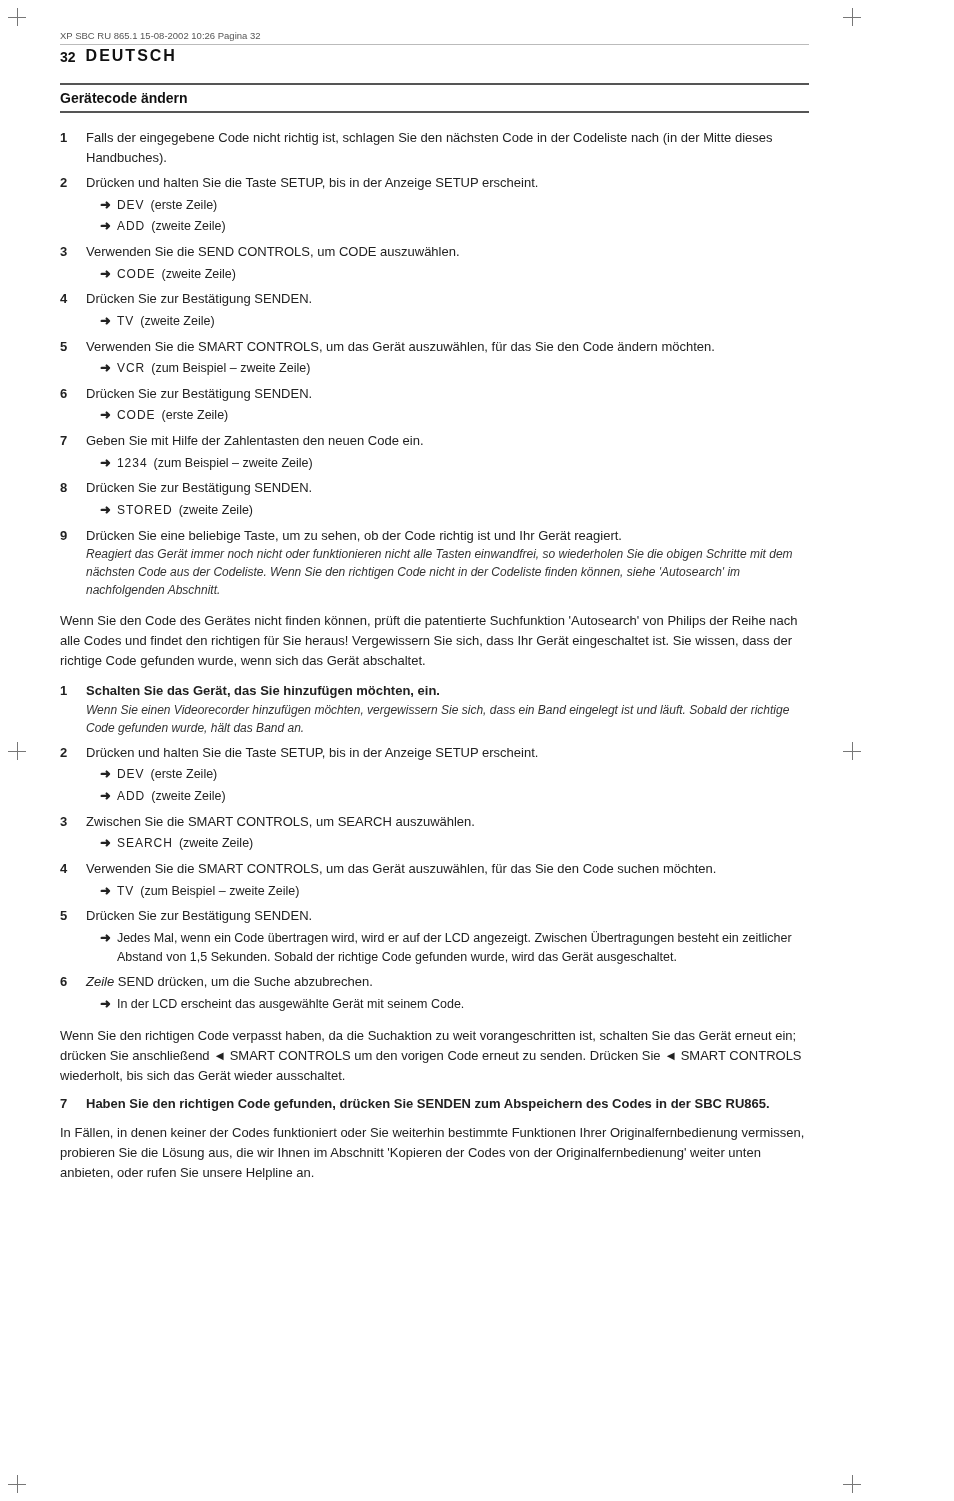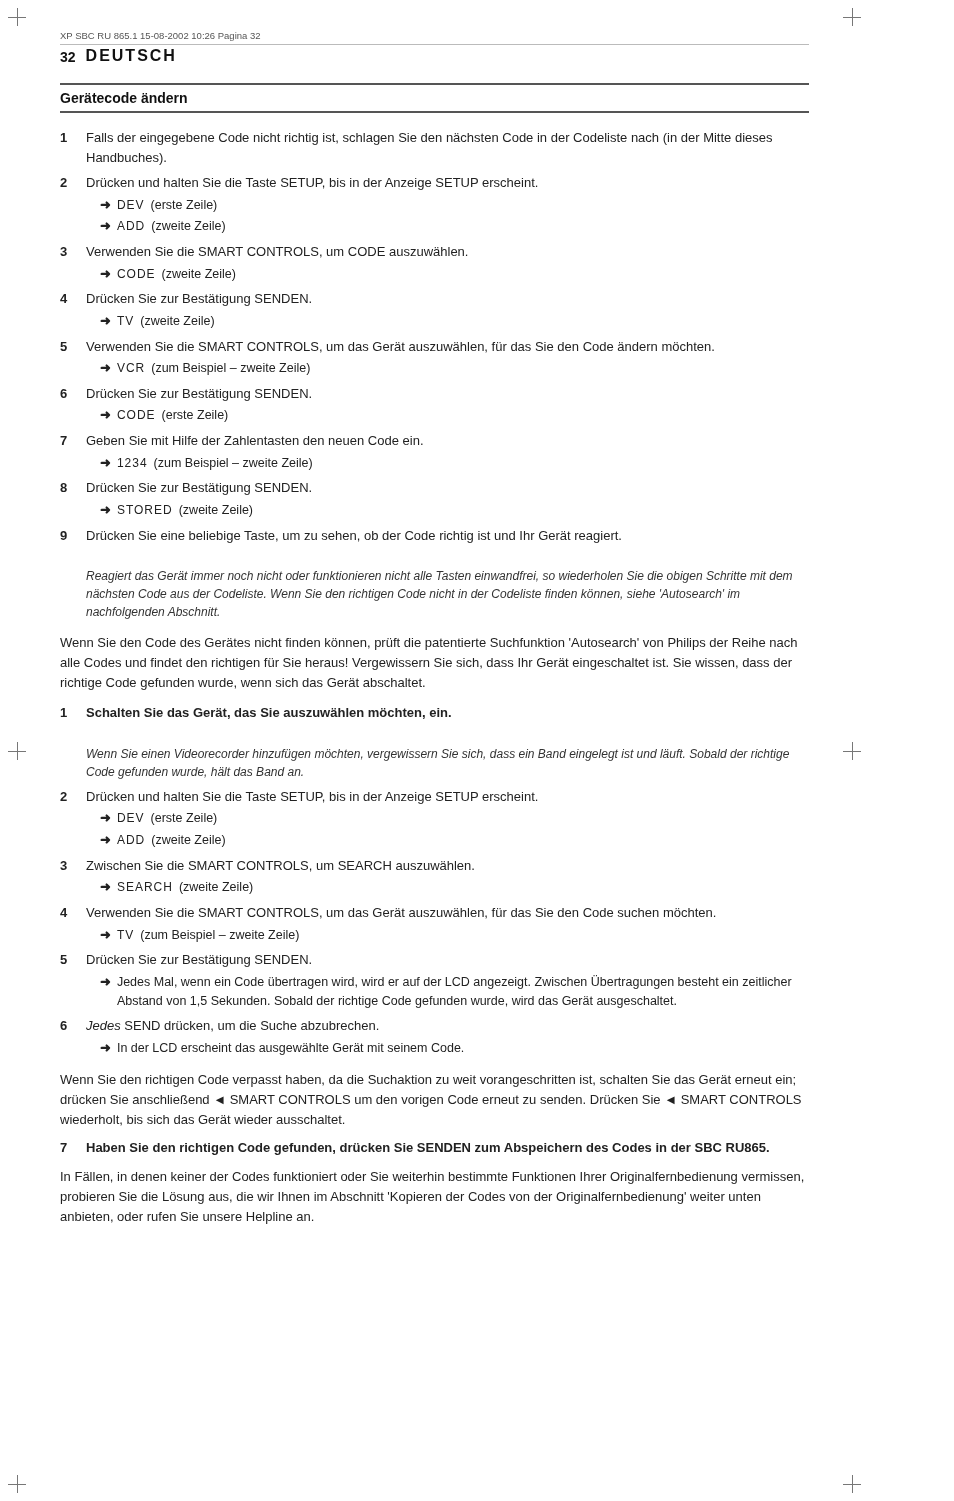--- a/index.html
+++ b/index.html
@@ -87,21 +87,21 @@
     .mono {
       font-family: Liberation Sans, sans-serif;
       font-size: 12px;
       letter-spacing: 1px;
     }
     
     .italic-note {
       font-style: italic;
       font-size: 12px;
       line-height: 1.5;
-      margin-top: 22px;
+      margin-top: 0;
       color: #333;
     }
     
     .bold { font-weight: bold; }
     
     .section-body {
       font-size: 13px;
       line-height: 1.55;
       margin-bottom: 10px;
       margin-top: 12px;
@@ -203,21 +203,21 @@
           <span class="arrow">➜</span>
           <span class="mono">ADD</span>
           <span>(zweite Zeile)</span>
         </div>
       </div>
     </li>
 
     <li>
       <span class="list-num">3</span>
       <div class="list-content">
-        <span>Verwenden Sie die SMART CONTROLS, um CODE auszuwählen.</span>
+        <span>Verwenden Sie die SEND CONTROLS, um CODE auszuwählen.</span>
         <div class="arrow-item">
           <span class="arrow">➜</span>
           <span class="mono">CODE</span>
           <span>(zweite Zeile)</span>
         </div>
       </div>
     </li>
 
     <li>
       <span class="list-num">4</span>
@@ -293,21 +293,21 @@
 
   <div class="section-body para">
     <span>Wenn Sie den Code des Gerätes nicht finden können, prüft die patentierte Suchfunktion 'Autosearch' von Philips der Reihe nach alle Codes und findet den richtigen für Sie heraus! Vergewissern Sie sich, dass Ihr Gerät eingeschaltet ist. Sie wissen, dass der richtige Code gefunden wurde, wenn sich das Gerät abschaltet.</span>
   </div>
 
   <ol class="numbered-list">
 
     <li>
       <span class="list-num">1</span>
       <div class="list-content">
-        <span class="bold">Schalten Sie das Gerät, das Sie auszuwählen möchten, ein.</span>
+        <span class="bold">Schalten Sie das Gerät, das Sie hinzufügen möchten, ein.</span>
         <div class="italic-note">
           Wenn Sie einen Videorecorder hinzufügen möchten, vergewissern Sie sich, dass ein Band eingelegt ist und läuft. Sobald der richtige Code gefunden wurde, hält das Band an.
         </div>
       </div>
     </li>
 
     <li>
       <span class="list-num">2</span>
       <div class="list-content">
         <span>Drücken und halten Sie die Taste SETUP, bis in der Anzeige SETUP erscheint.</span>
@@ -355,21 +355,21 @@
         <div class="arrow-item">
           <span class="arrow">➜</span>
           <span>Jedes Mal, wenn ein Code übertragen wird, wird er auf der LCD angezeigt. Zwischen Übertragungen besteht ein zeitlicher Abstand von 1,5 Sekunden. Sobald der richtige Code gefunden wurde, wird das Gerät ausgeschaltet.</span>
         </div>
       </div>
     </li>
 
     <li>
       <span class="list-num bold">6</span>
       <div class="list-content">
-        <span><em>Jedes</em> SEND drücken, um die Suche abzubrechen.</span>
+        <span><em>Zeile</em> SEND drücken, um die Suche abzubrechen.</span>
         <div class="arrow-item">
           <span class="arrow">➜</span>
           <span>In der LCD erscheint das ausgewählte Gerät mit seinem Code.</span>
         </div>
       </div>
     </li>
   </ol>
 
   <div class="para section-body">
     <span>Wenn Sie den richtigen Code verpasst haben, da die Suchaktion zu weit vorangeschritten ist, schalten Sie das Gerät erneut ein; drücken Sie anschließend ◄ SMART CONTROLS um den vorigen Code erneut zu senden. Drücken Sie ◄ SMART CONTROLS wiederholt, bis sich das Gerät wieder ausschaltet.</span>

